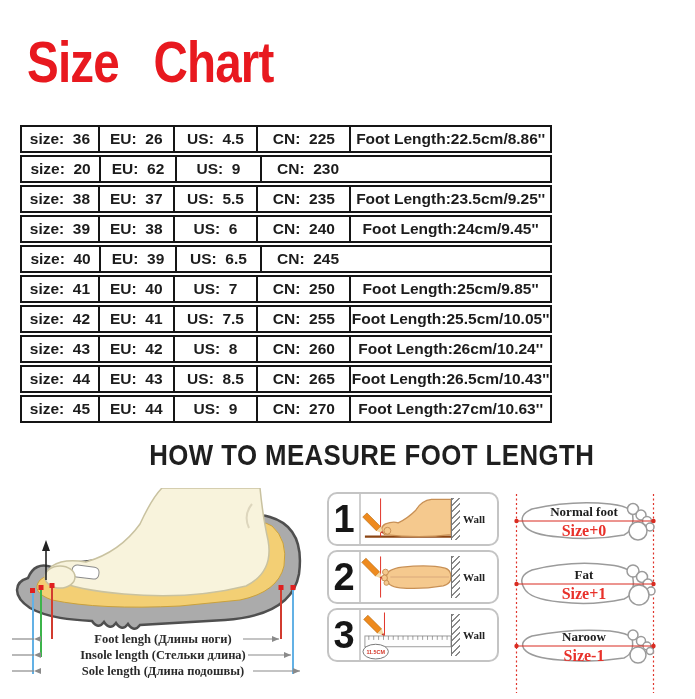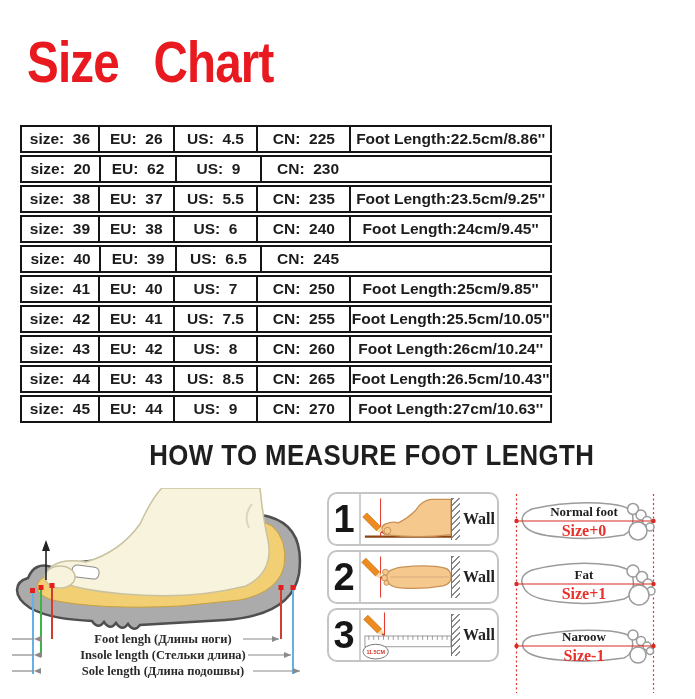--- a/index.html
+++ b/index.html
@@ -51,21 +51,21 @@
   }
   .part{flex:1;position:relative;}
   .part svg{display:block;width:100%;height:100%;}
   .pwall{width:46px;display:flex;align-items:center;}
   .hatch{
     width:8px;height:42px;margin-right:3px;
     background:repeating-linear-gradient(135deg,#8a8a8a 0,#8a8a8a 1.5px,#ffffff 1.5px,#ffffff 4.5px);
     border-left:1px solid #777;
   }
   .wall-label{
-    font-family:"Liberation Serif",serif;font-weight:700;font-size:16px;color:#222;
+    font-family:"Liberation Serif",serif;font-weight:700;font-size:11px;color:#222;
   }
   .foot-types{position:absolute;left:512px;top:0;width:183px;height:211px;}
   svg text.ser{font-family:"Liberation Serif",serif;font-weight:700;}
 </style>
 </head>
 <body>
 
 <div class="title-wrap">
   <span class="title">Size Chart</span>
 </div>

